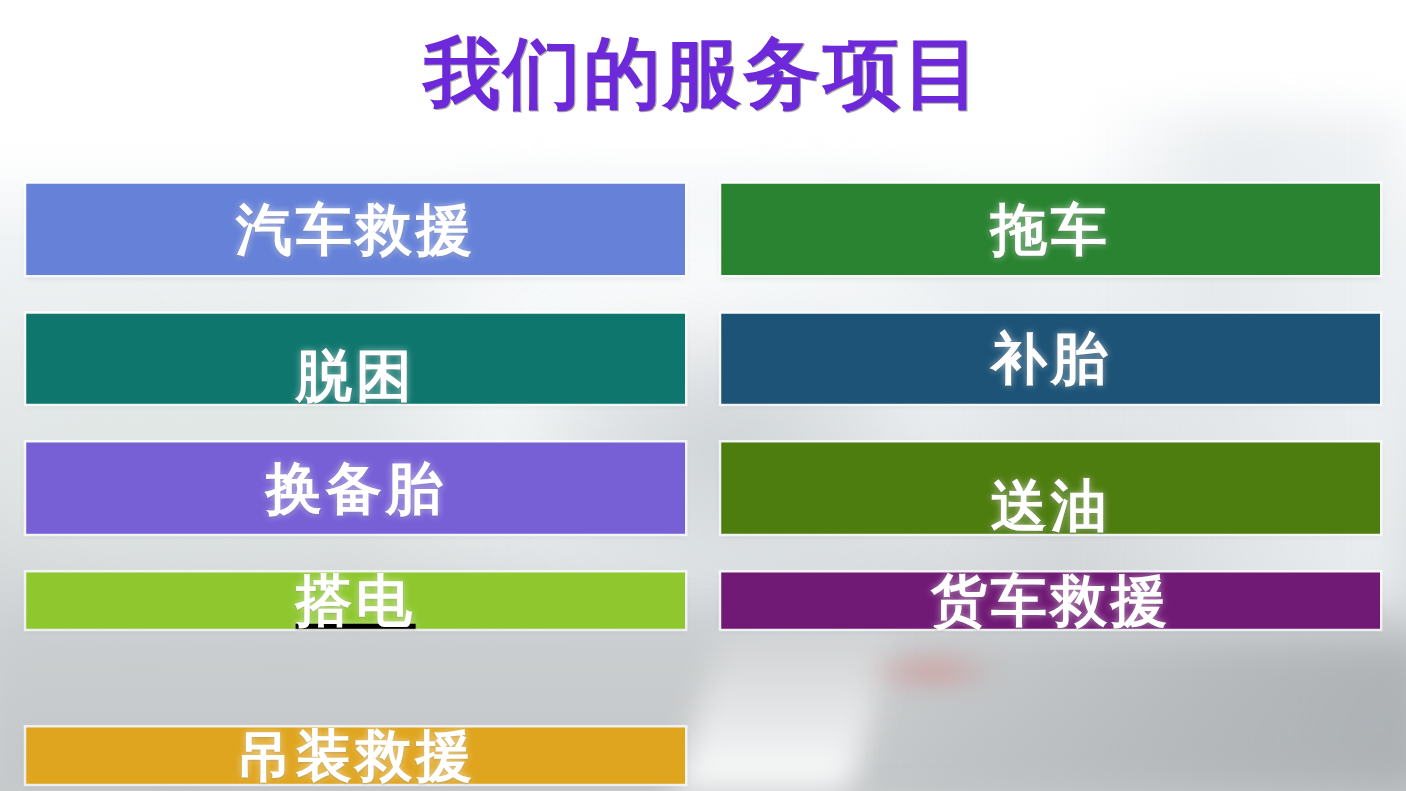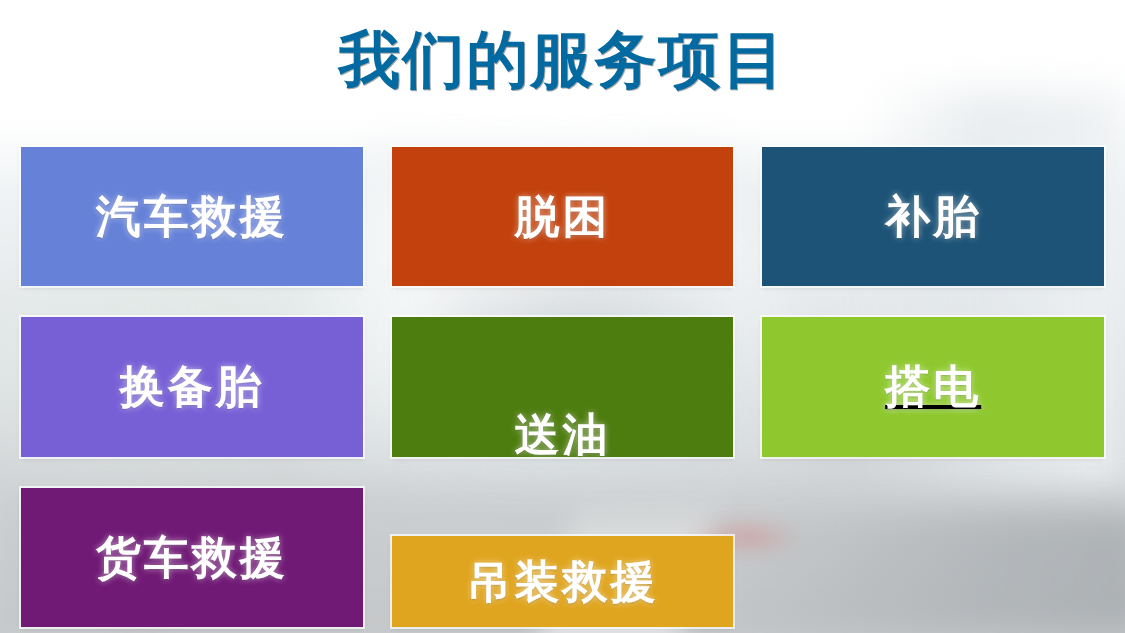--- a/index.html
+++ b/index.html
@@ -144,35 +144,35 @@
     position: absolute;
     z-index: 5;
     left: 0;
     right: 0;
     top: 20px;
     text-align: center;
     font-size: 62px;
     line-height: 80px;
     font-weight: 700;
     letter-spacing: 2px;
-    color: #0369a1;
+    color: #6d28d9;
     text-shadow: 1px 1px 0 rgba(0,0,0,0.35);
     white-space: nowrap;
   }
 
   
   .grid {
     position: absolute;
     z-index: 4;
     left: 21px;
     top: 147px;
     width: 1083px;
     height: 480px;
     display: grid;
-    grid-template-columns: repeat(3, 1fr);
+    grid-template-columns: repeat(2, 1fr);
     grid-template-rows: repeat(3, 1fr);
     column-gap: 29px;
     row-gap: 31px;
   }
   .tile {
     position: relative;
     display: flex;
     align-items: center;
     justify-content: center;
     box-shadow: 0 0 0 2px rgba(255,255,255,0.72), 0 2px 5px rgba(0,0,0,0.10);
@@ -209,22 +209,25 @@
   <div class="bg-tail2"></div>
 
   <div class="title">我们的服务项目</div>
 
   <div class="grid">
 
     <div class="tile" style="background-color: rgb(101, 129, 216);">
       <span class="tile-label">汽车救援</span>
     </div>
 
-
-    <div class="tile" style="background-color: #c2410c;">
+    <div class="tile" style="background-color: rgb(42, 131, 49);">
+      <span class="tile-label">拖车</span>
+    </div>
+
+    <div class="tile" style="background-color: #0f766e; align-items: flex-end;">
       <span class="tile-label">脱困</span>
     </div>
 
     <div class="tile" style="background-color: rgb(28, 83, 119);">
       <span class="tile-label">补胎</span>
     </div>
 
     <div class="tile" style="background-color: rgb(119, 96, 214);">
       <span class="tile-label">换备胎</span>
     </div>

